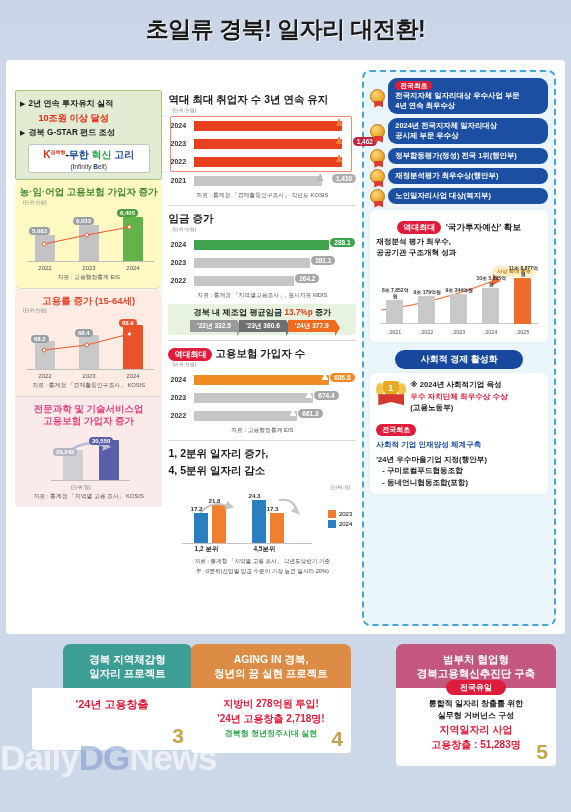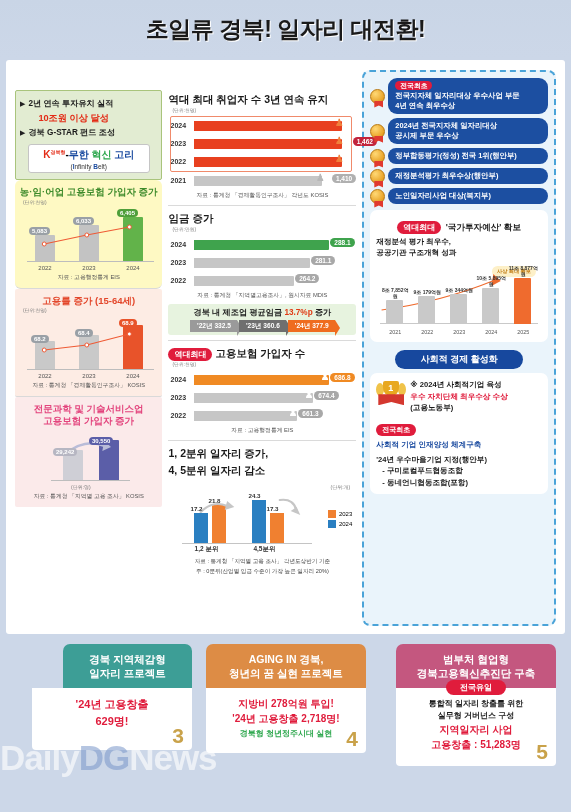--- a/index.html
+++ b/index.html
@@ -576,26 +576,25 @@
   <div class="bottom">
 
     <div class="bcard" style="left:32px;">
       <div class="plinth">
         <div class="plinth-lbl">핵심사례</div>
       </div>
       <div class="top" style="background:#3d9e96; white-space:pre-line;margin-left:31px;">경북 지역체감형
 일자리 프로젝트</div>
       <div class="bot">
         <div class="l1">'24년 고용창출</div>
-        <div class="l1">629명!</div>
         <div class="num">3</div>
       </div>
     </div>
 
-    <div class="bcard" style="left:206px;">
+    <div class="bcard" style="left:191px;">
       <div class="plinth">
         <div class="plinth-lbl">핵심사례</div>
       </div>
       <div class="top" style="background:#dd8c45; white-space:pre-line;">AGING IN 경북,
 청년의 꿈 실현 프로젝트</div>
       <div class="bot">
         <div class="l1" style="font-size:10px;">지방비 278억원 투입!</div>
         <div class="l1" style="font-size:10px;">'24년 고용창출 2,718명!</div>
         <div class="l2">경북형 청년정주시대 실현</div>
         <div class="num">4</div>

